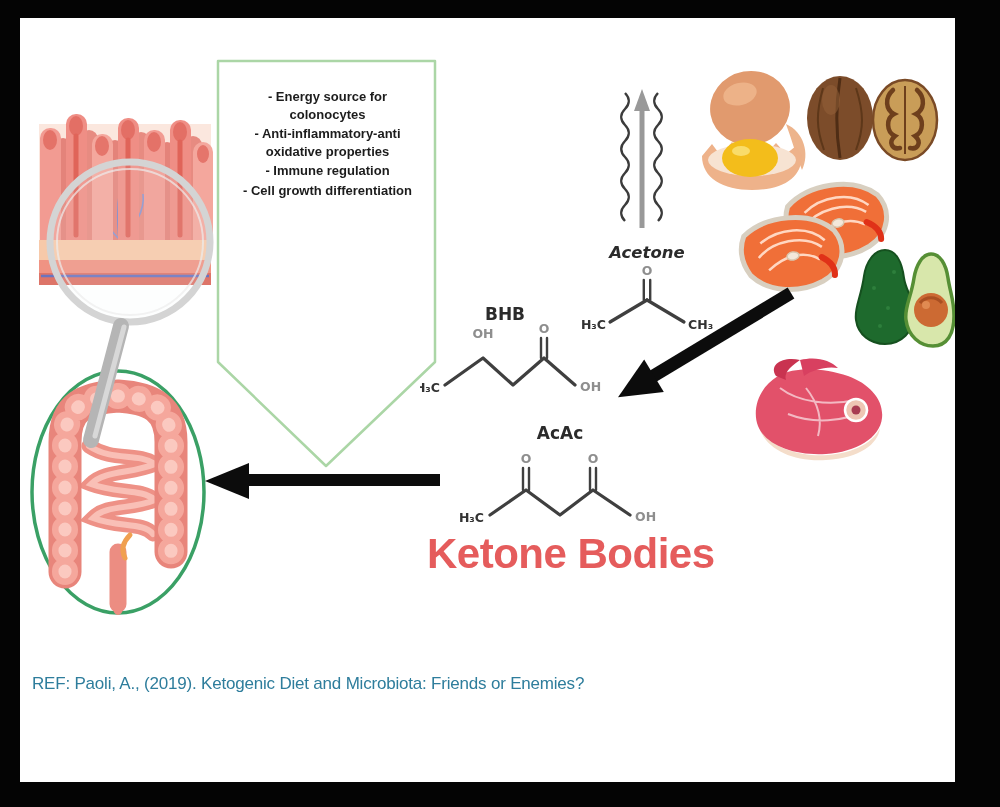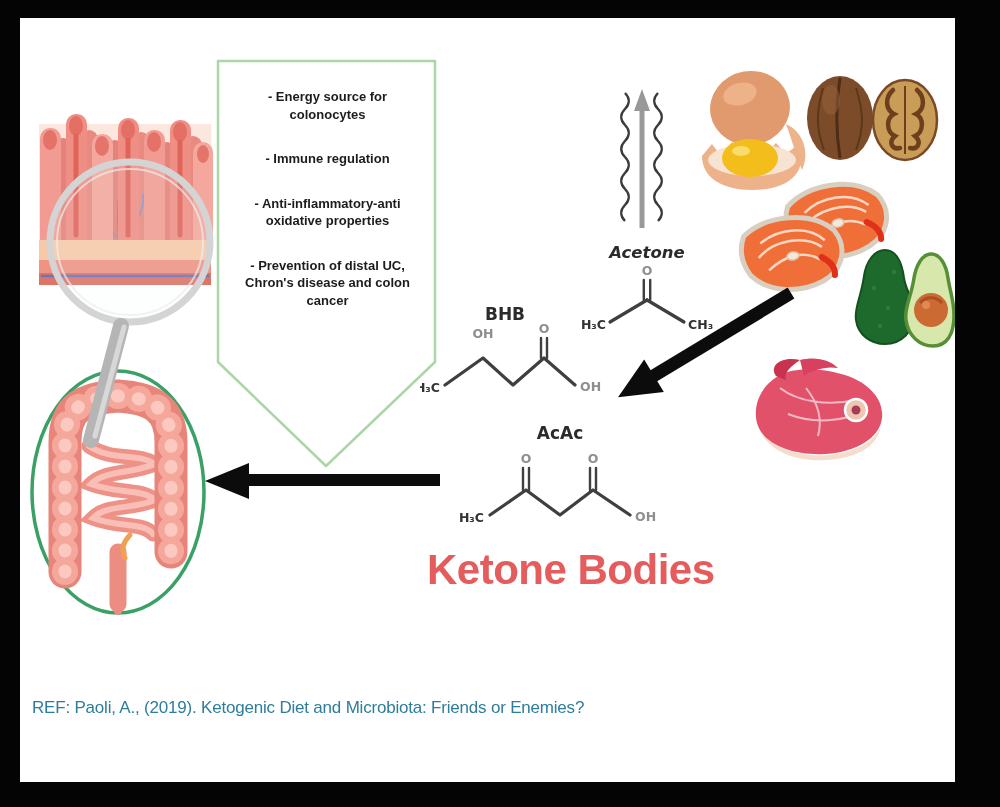--- a/index.html
+++ b/index.html
@@ -1,52 +1,50 @@
 <!DOCTYPE html>
 <html><head>
 <meta charset="utf-8">
 <style>
   html,body{margin:0;padding:0;background:#000;}
   .canvas{position:relative;width:1000px;height:807px;background:#040404;overflow:hidden;
           font-family:"Liberation Sans",sans-serif;}
   .paper{position:absolute;left:20px;top:18px;width:935px;height:764px;background:#ffffff;}
   .abs{position:absolute;}
   .bubble-list{position:absolute;left:219px;top:88px;width:217px;display:flex;flex-direction:column;
-               gap:27px;text-align:center;font-weight:bold;font-size:13px;line-height:17.5px;
+               gap:2px;text-align:center;font-weight:bold;font-size:13px;line-height:17.5px;
                color:#1c1c1c;white-space:pre-line;}
-  .title{position:absolute;left:427px;top:546px;font-size:42px;font-weight:bold;
+  .title{position:absolute;left:427px;top:530px;font-size:42px;font-weight:bold;
          letter-spacing:-0.5px;color:#e55c5c;text-align:center;}
   .ref{position:absolute;left:32px;top:673px;font-size:17px;line-height:22px;
-       color:#2e7d9c;letter-spacing:-0.2px;margin-top:24px;}
+       color:#2e7d9c;letter-spacing:-0.2px;}
   svg{position:absolute;display:block;}
   svg text{font-family:"DejaVu Sans","Liberation Sans",sans-serif;}
   .atom{font-size:12.5px;font-weight:bold;}
   .atom-gray{fill:#8e8e8e;}
   .atom-dark{fill:#333333;}
   .mol-name{font-size:17px;font-weight:bold;fill:#2b2b2b;}
   .mol-italic{font-style:italic;font-size:16.5px;}
 </style>
 </head>
 <body>
 
 <div class="canvas">
   <div class="paper"></div>
 
   <svg class="abs" style="left:216px;top:59px" width="222" height="412" viewBox="0 0 222 412">
     <polygon points="2,2 219,2 219,303 110,407 2,303" fill="#ffffff" stroke="#abd6a6" stroke-width="2.5" stroke-linejoin="round"></polygon>
   </svg>
   <div class="bubble-list">
     <div>- Energy source for
 colonocytes</div>
-    <div>- Immune regulation</div>
     <div>- Anti-inflammatory-anti
 oxidative properties</div>
-    <div>- Prevention of distal UC,
-Chron's disease and colon
-cancer</div>
+    <div>- Immune regulation</div>
+    <div>- Cell growth differentiation</div>
   </div>
 
   <svg class="abs" style="left:25px;top:90px" width="195" height="530" viewBox="0 0 195 530">
     <g>
       <rect x="14" y="34" width="172" height="118" fill="#fbe7de"></rect>
 
       <g>
         <rect x="29" y="48" width="18" height="112" rx="9" fill="#e4837a"></rect>
         <rect x="55" y="40" width="18" height="120" rx="9" fill="#e78b81"></rect>
         <rect x="81" y="50" width="18" height="110" rx="9" fill="#e4837a"></rect>

